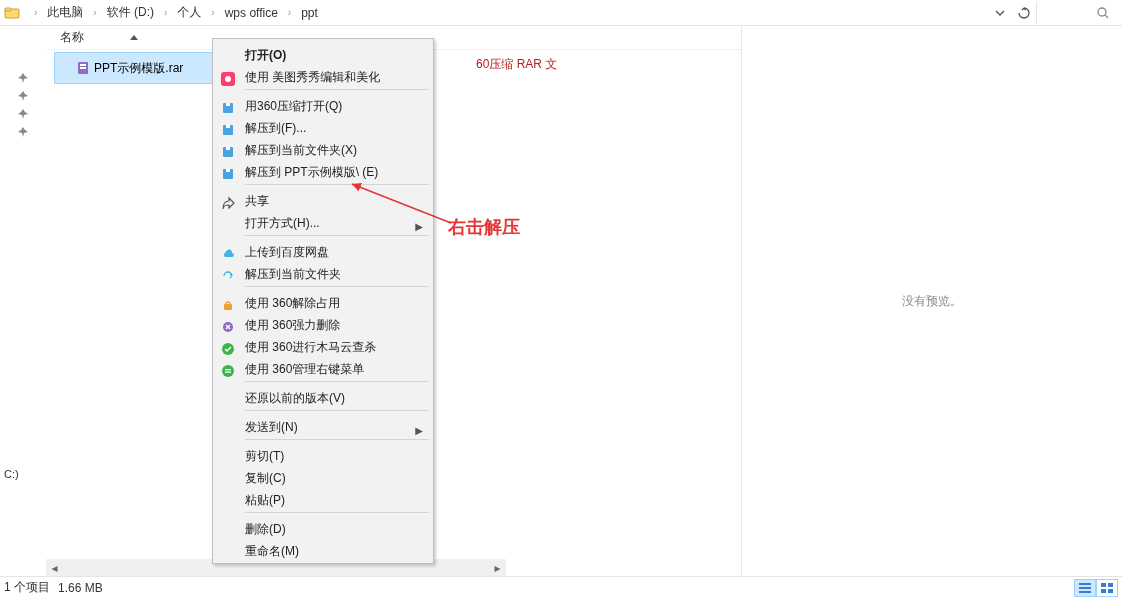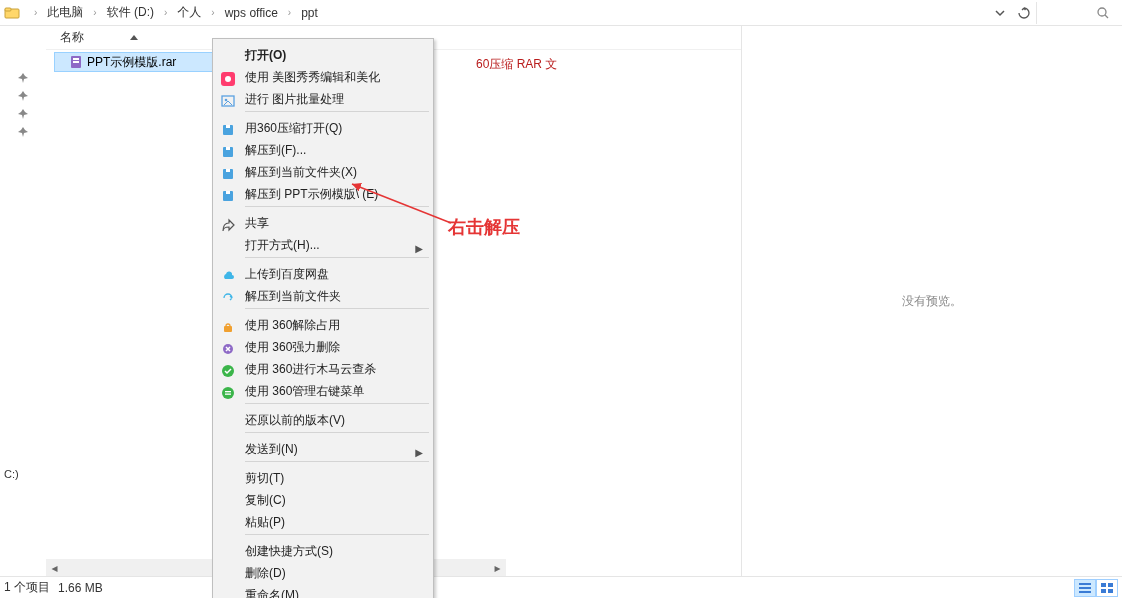--- a/index.html
+++ b/index.html
@@ -17,21 +17,21 @@
     .main { display: flex; height: 550px; }
 
     .left-col { width: 46px; border-right: none; padding-top: 40px; }
     .pin { width: 12px; height: 12px; margin: 6px auto; display:flex; align-items:center; justify-content:center; color:#777; }
     .drive { font-size: 11px; color:#333; text-align:left; padding-left:4px; margin-top:330px; border: none; width: 26px; background:#fff;}
 
     .file-pane { flex: 1; position: relative; }
     .columns-header { display:flex; height: 24px; align-items:center; color:#333; border-bottom: 1px solid #f0f0f0; padding-left: 0;}
     .col-name { width: 160px; padding-left: 14px; display:flex; align-items:center; gap:6px; }
     .sort-up { width:0; height:0; border-left:4px solid transparent; border-right:4px solid transparent; border-bottom:5px solid #555; margin-left: 40px;}
-    .file-row { display:flex; align-items:center; height: 20px; background:#CCE8FF; border:1px solid #99D1FF; margin: 2px 0 0 8px; width: 186px; padding-left:14px; gap:4px;}
+    .file-row { display:flex; align-items:center; height: 32px; background:#CCE8FF; border:1px solid #99D1FF; margin: 2px 0 0 8px; width: 186px; padding-left:21px; gap:4px;}
     .file-row .ficon { width:14px; height:14px; display:inline-flex; }
     .file-row .fname { font-size: 12px; }
     .partial-col { position:absolute; left: 430px; top: 30px; color:#b91c1c; font-size:12px; }
 
     .preview { width: 381px; border-left: 1px solid #e5e5e5; display:flex; align-items:center; justify-content:center; color:#888; font-size:12px;}
 
     .context-menu { position:absolute; left: 212px; top: 38px; width: 222px; background:#f2f2f2; border:1px solid #bfbfbf; box-shadow: 2px 2px 3px rgba(0,0,0,0.2); padding: 3px 2px 3px 2px; z-index:10;}
     .menu-col-icon { width: 26px; display:flex; align-items:center; justify-content:center; }
     .menu-item { display:flex; align-items:flex-end; height: 22px; padding-right:4px; gap:2px; }
     .menu-item .label { flex:1; padding-left: 2px; font-size:12px; color:#222; white-space:nowrap; }
@@ -156,30 +156,20 @@
     </div>
     <div class="menu-item">
       <div class="menu-col-icon">
         <svg width="14" height="14">
           <rect width="14" height="14" rx="3" fill="#ff3c6e"></rect>
           <circle cx="7" cy="7" r="3" fill="#fff"></circle>
         </svg>
       </div>
       <div class="label">使用 美图秀秀编辑和美化</div>
     </div>
-    <div class="menu-item">
-      <div class="menu-col-icon">
-        <svg width="14" height="14">
-          <rect x="1" y="2" width="12" height="10" fill="none" stroke="#5aa0e0" stroke-width="1.3"></rect>
-          <circle cx="5" cy="6" r="1.3" fill="#5aa0e0"></circle>
-          <path d="M3 11 L7 7 L11 11" fill="none" stroke="#5aa0e0"></path>
-        </svg>
-      </div>
-      <div class="label">进行 图片批量处理</div>
-    </div>
     <div class="menu-sep"></div>
     <div class="menu-item">
       <div class="menu-col-icon">
         <svg width="14" height="14">
           <rect x="2" y="2" width="10" height="10" fill="#4aa3df" rx="1"></rect>
           <rect x="5" y="2" width="4" height="3" fill="#fff"></rect>
         </svg>
       </div>
       <div class="label">用360压缩打开(Q)</div>
     </div>
@@ -297,24 +287,20 @@
     </div>
     <div class="menu-item">
       <div class="menu-col-icon"></div>
       <div class="label">复制(C)</div>
     </div>
     <div class="menu-item">
       <div class="menu-col-icon"></div>
       <div class="label">粘贴(P)</div>
     </div>
     <div class="menu-sep"></div>
-    <div class="menu-item">
-      <div class="menu-col-icon"></div>
-      <div class="label">创建快捷方式(S)</div>
-    </div>
     <div class="menu-item">
       <div class="menu-col-icon"></div>
       <div class="label">删除(D)</div>
     </div>
     <div class="menu-item">
       <div class="menu-col-icon"></div>
       <div class="label">重命名(M)</div>
     </div>
   </div>
 

